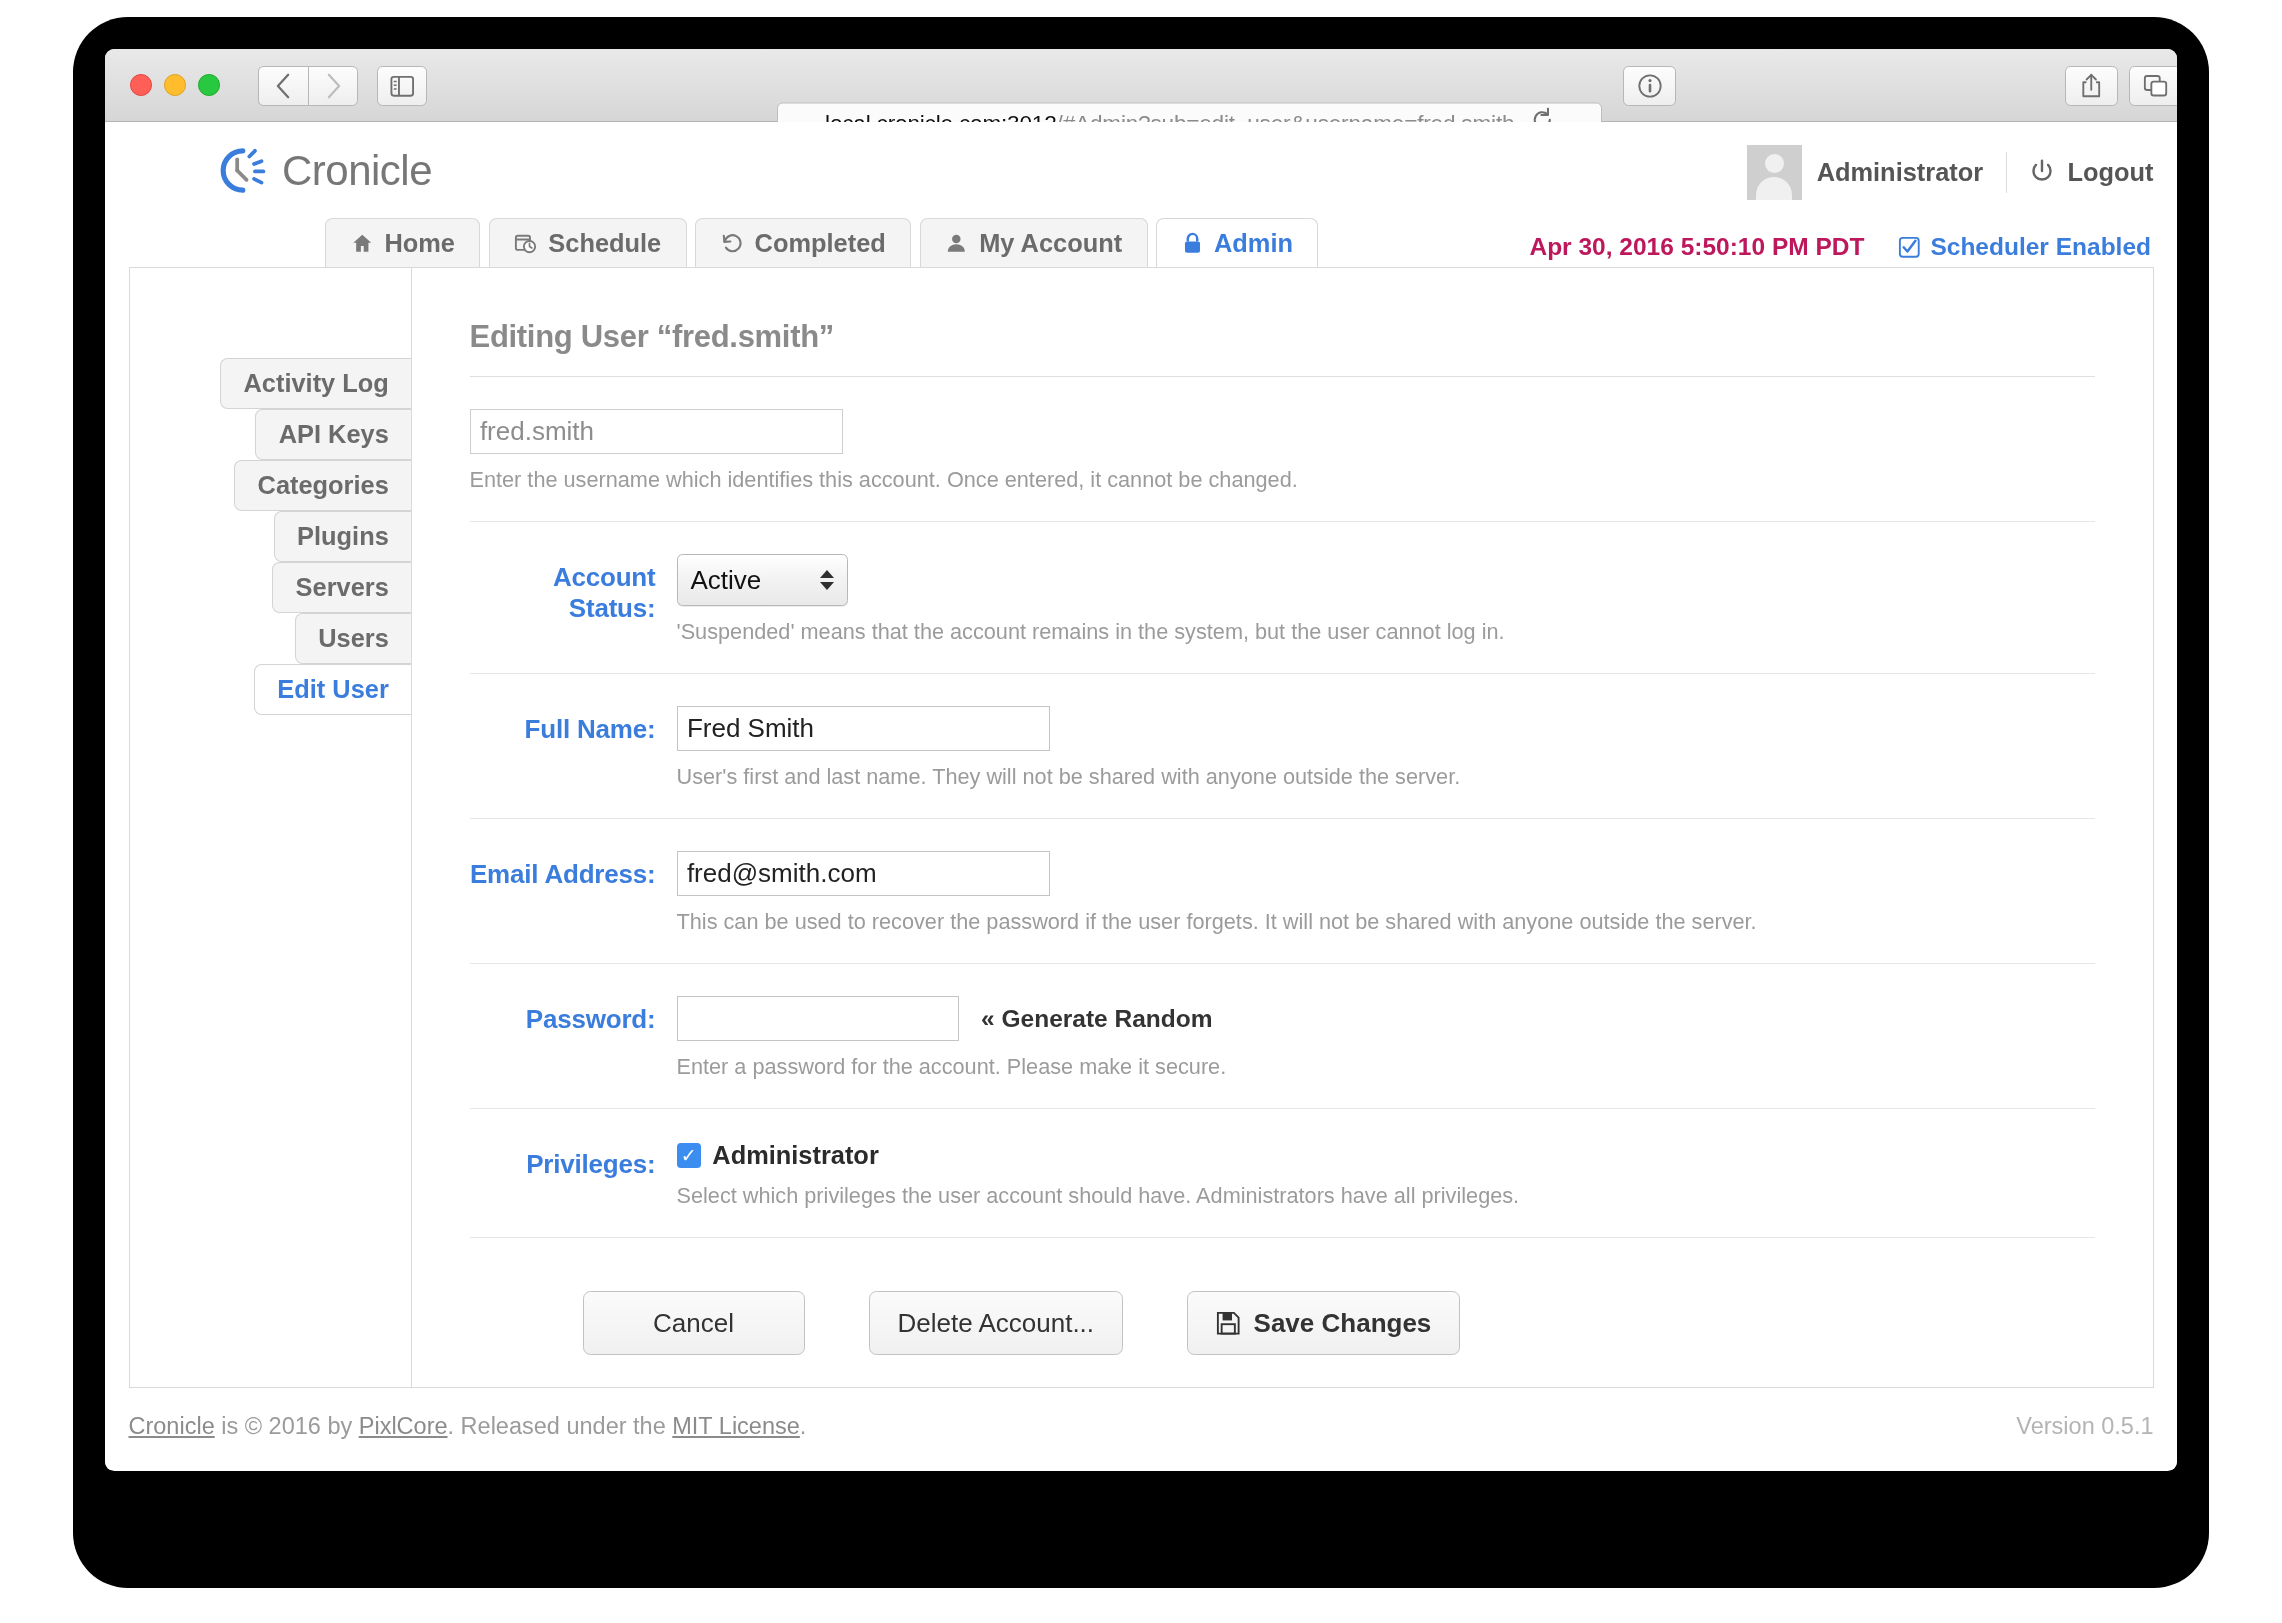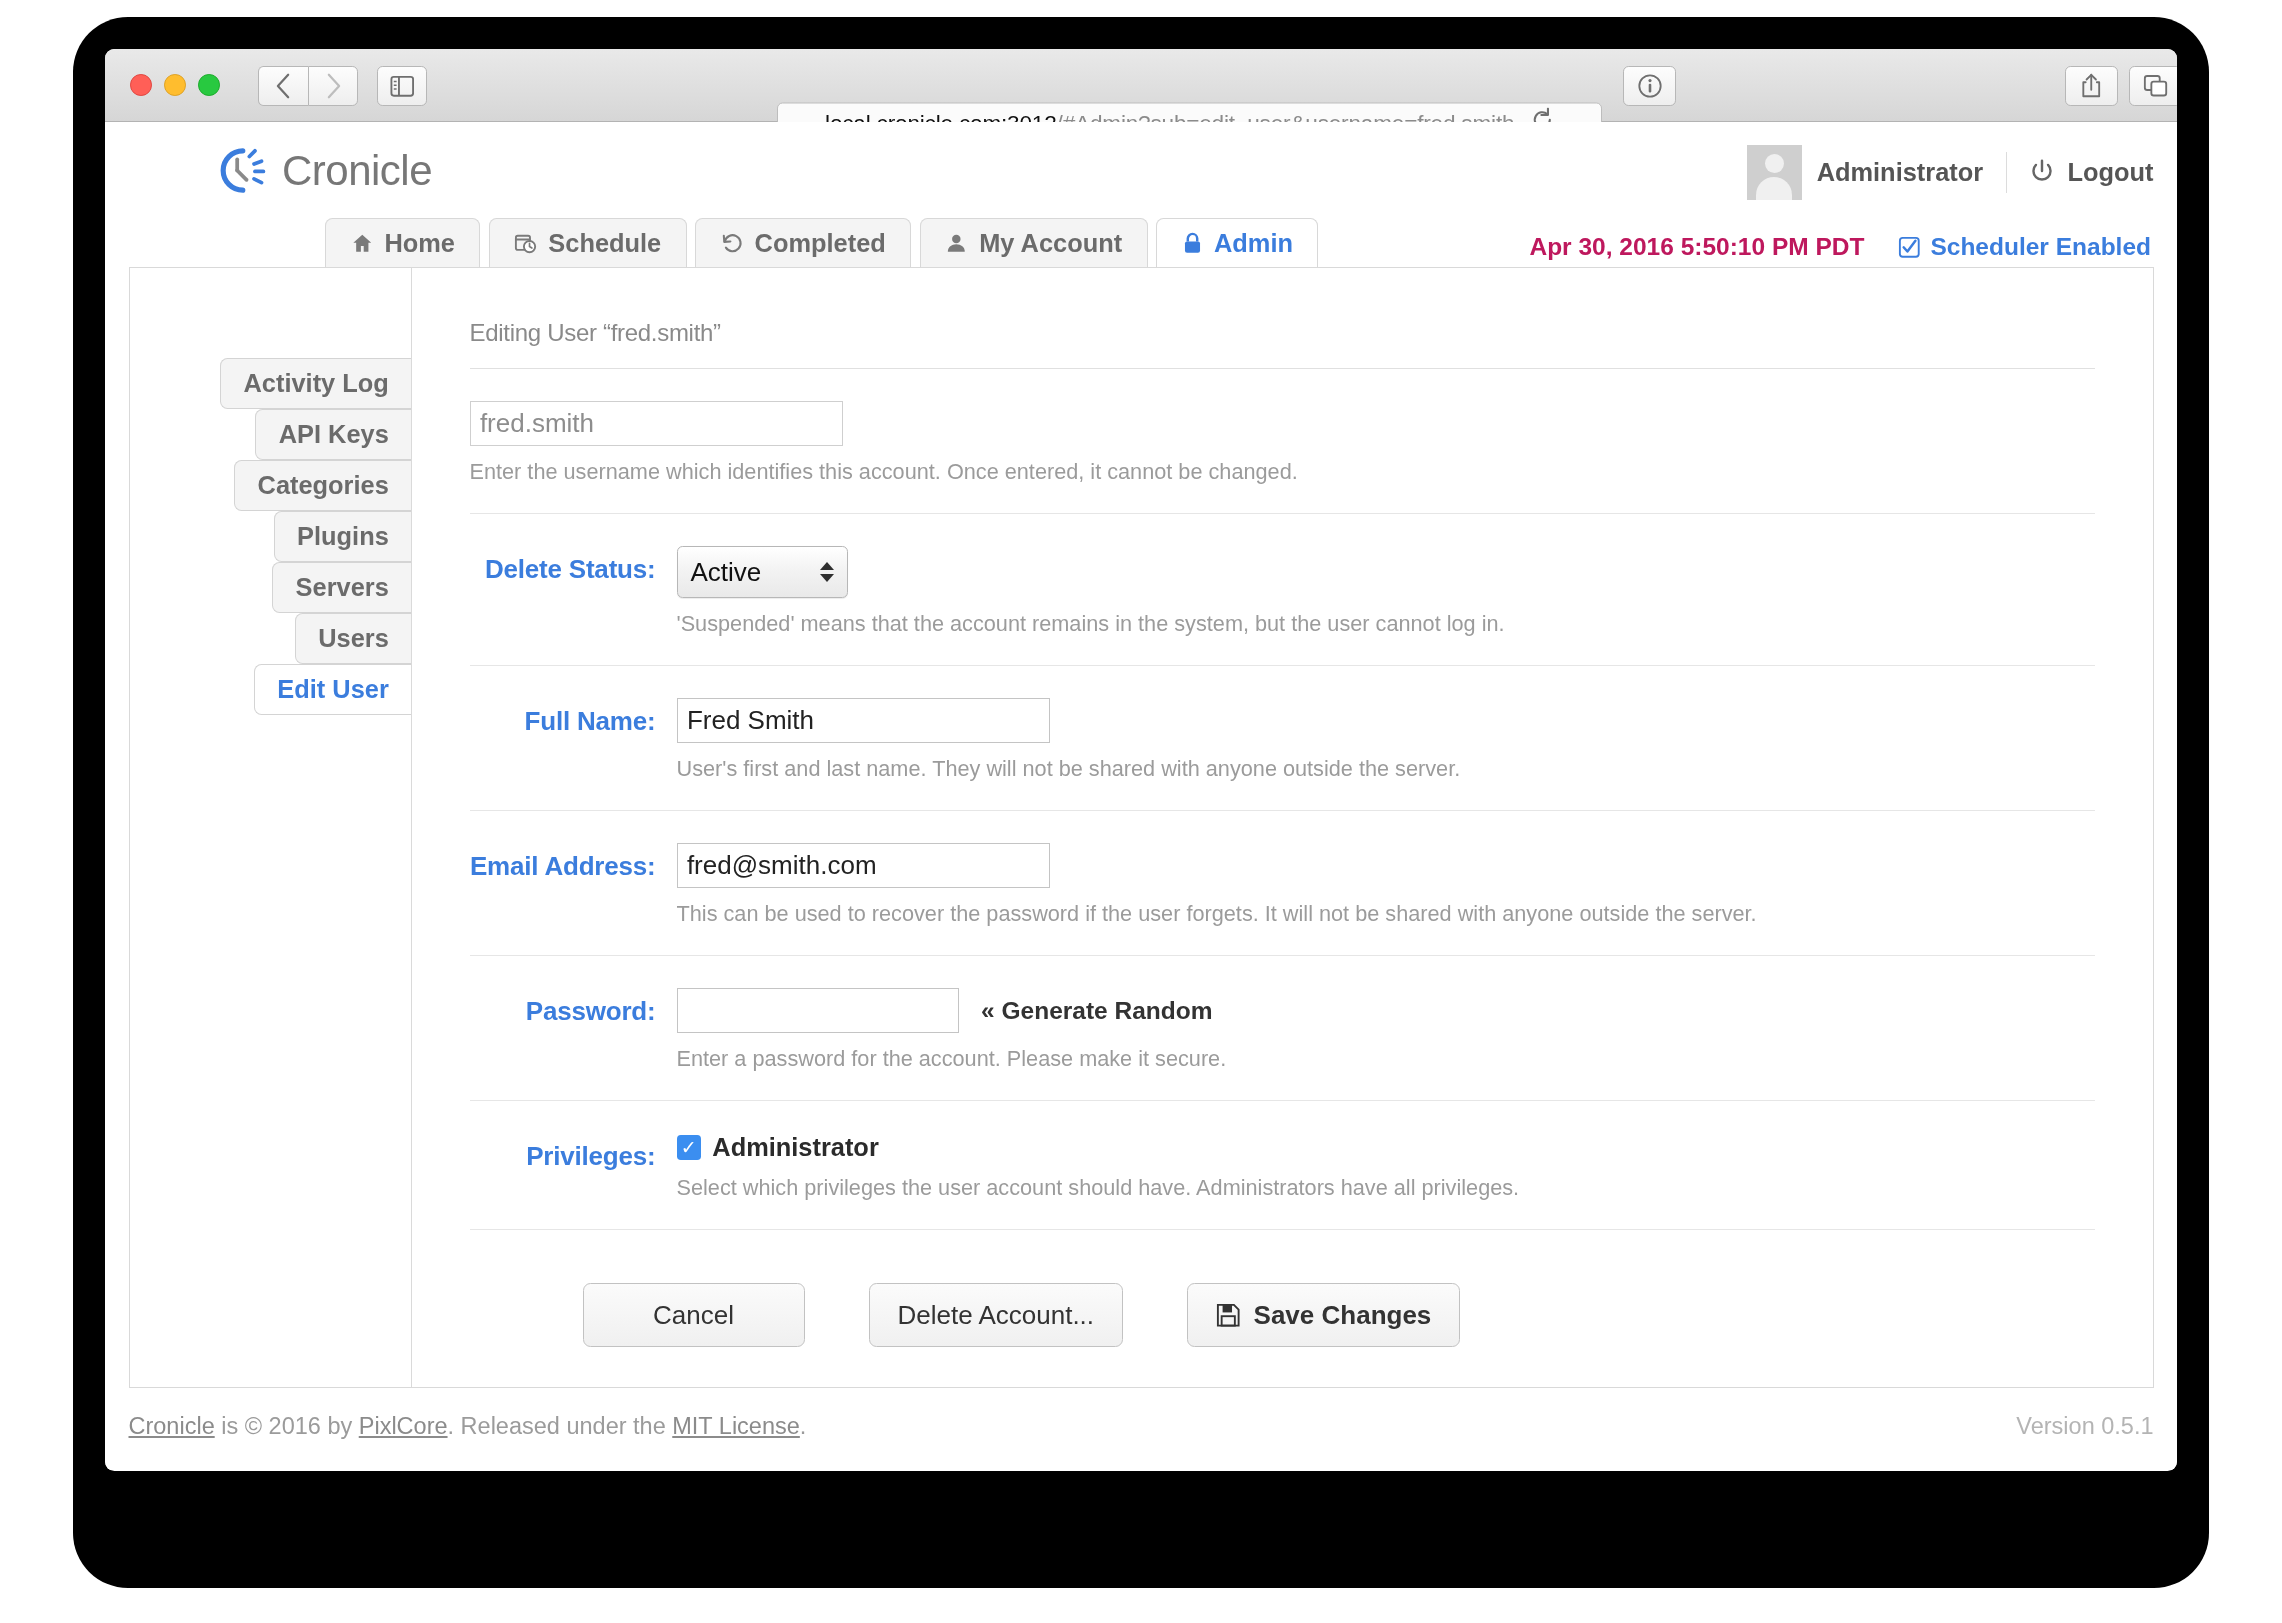--- a/index.html
+++ b/index.html
@@ -194,21 +194,21 @@
   .side-tab.active {
     background: #ffffff; color: #3b7ddd;
   }
 
   .content {
     flex: 1 1 auto;
     padding: 51px 58px 0 58px;
     position: relative;
   }
   .form-title {
-    font-size: 24px; color: #8a8a8a; font-weight: 400;
+    font-size: 31px; color: #8a8a8a; font-weight: 700;
     letter-spacing: -0.3px;
     padding-bottom: 21px;
     border-bottom: 0.9px solid #e0e0e0;
   }
 
   .frow {
     display: flex;
     padding: 32px 0 28px 0;
     border-bottom: 0.9px solid #e6e6e6;
   }
@@ -496,21 +496,21 @@
           <div class="form-title">Editing User “fred.smith”</div>
 
           <div class="frow">
             <div class="fbody">
               <div class="finput disabled">fred.smith</div>
               <div class="fhint">Enter the username which identifies this account. Once entered, it cannot be changed.</div>
             </div>
           </div>
 
           <div class="frow">
-            <div class="flabel">Delete Status:</div>
+            <div class="flabel">Account Status:</div>
             <div class="fbody">
               <div class="fselect">
                 <span>Active</span>
                 <span class="arrows">
                   <span class="caret up"></span>
                     <span class="caret dn"></span>
                 </span>
               </div>
               <div class="fhint">'Suspended' means that the account remains in the system, but the user cannot log in.</div>
             </div>

